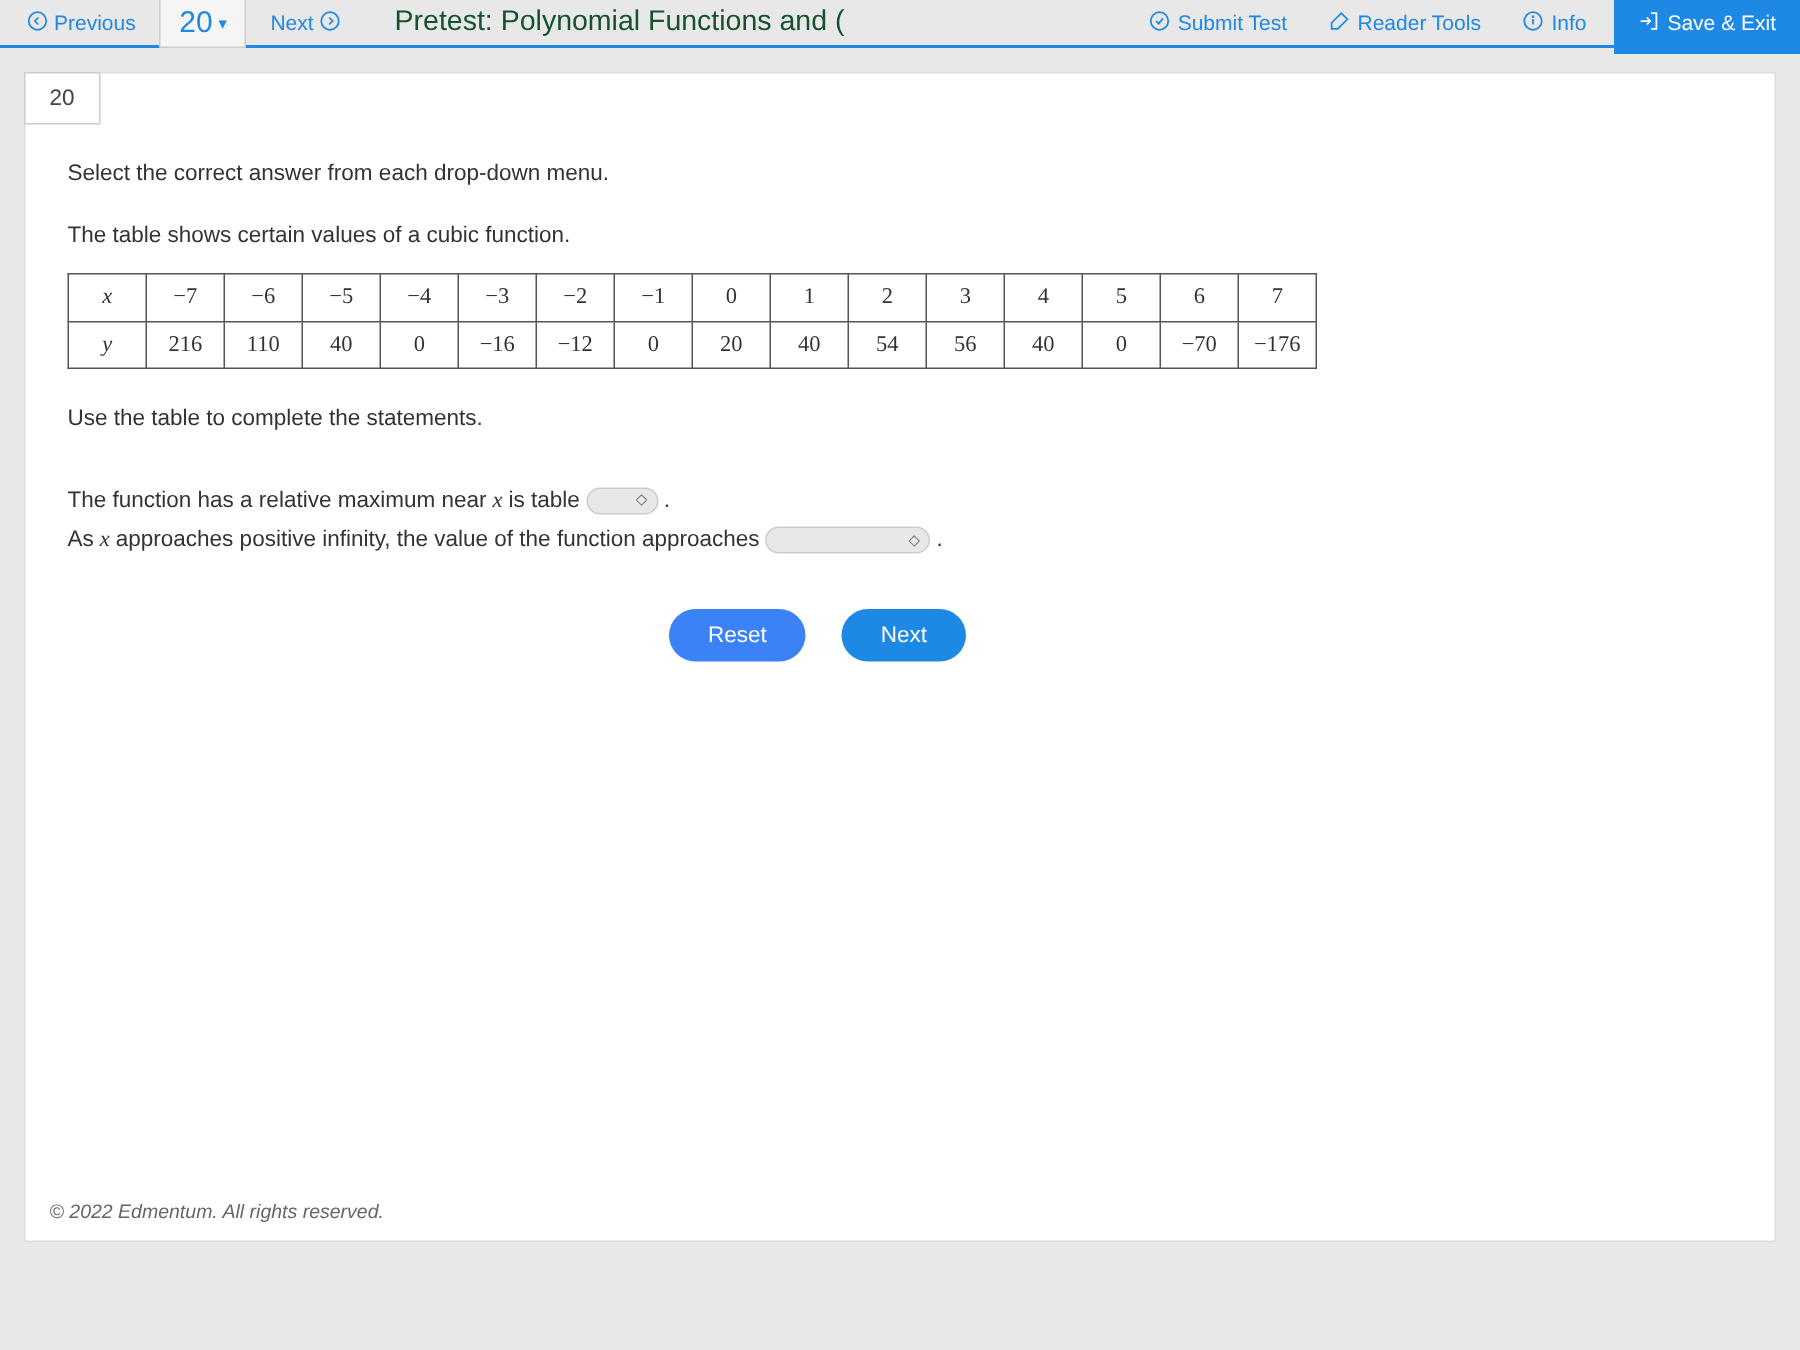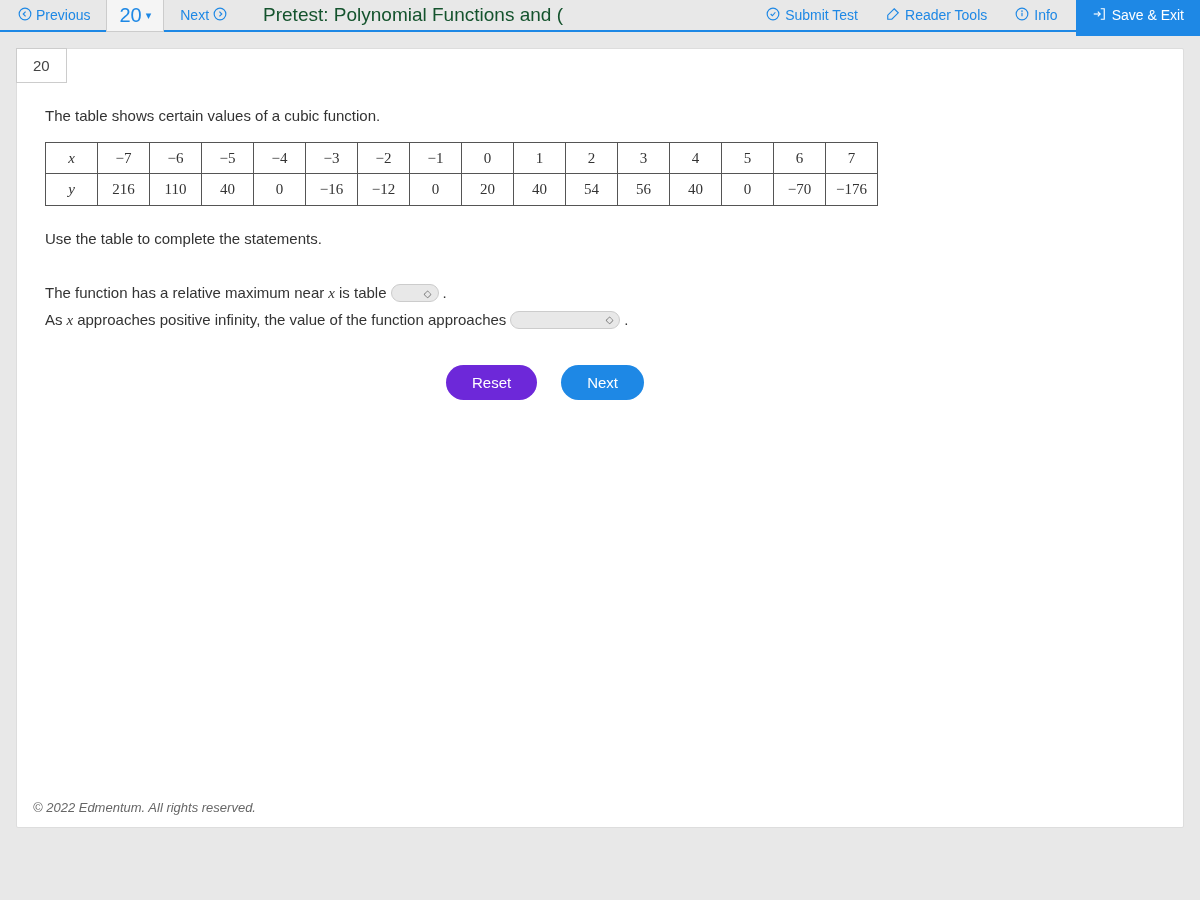--- a/index.html
+++ b/index.html
@@ -166,21 +166,21 @@
     width: 240px;
   }
   .pill-btn {
     border: none;
     border-radius: 18px;
     padding: 9px 26px;
     font-size: 15px;
     color: #fff;
     cursor: pointer;
   }
-  .reset-btn { background: #6d28d9; }
+  .reset-btn { background: #3b82f6; }
   .next-btn { background: #1e88e5; }
   .footer {
     position: absolute;
     bottom: 12px;
     left: 16px;
     font-size: 13px;
     color: #666;
     font-style: italic;
   }
   .chev { font-size: 11px; }
@@ -260,20 +260,21 @@
         </span>
         <span>Save &amp; Exit</span>
       </button>
     </div>
   </div>
 
   <div class="content">
     <div class="q-tab">20</div>
 
     <div class="q-body">
+      <p class="instr">Select the correct answer from each drop-down menu.</p>
       <p class="table-intro">The table shows certain values of a cubic function.</p>
 
       <table class="data">
         <tbody>
             <tr>
           <th>x</th>
           <td>−7</td>
           <td>−6</td>
           <td>−5</td>
           <td>−4</td>

